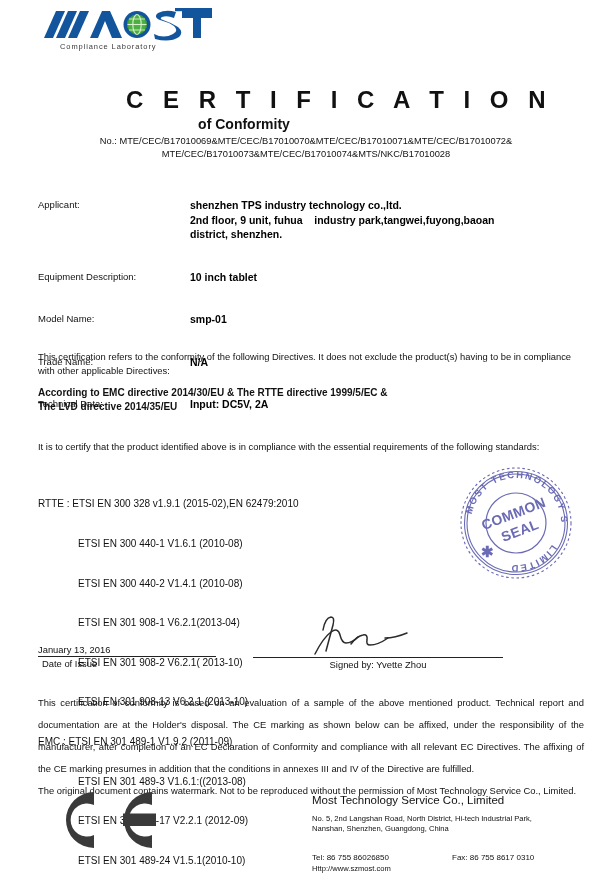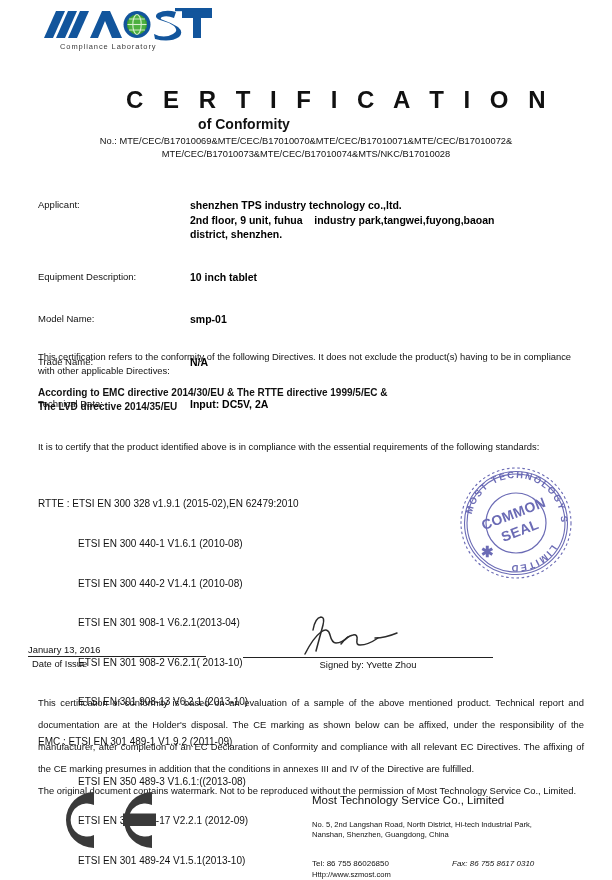--- a/index.html
+++ b/index.html
@@ -139,21 +139,21 @@
     position: absolute;
     left: 455px;
     top: 462px;
     width: 122px;
     height: 122px;
   }
 
   
   .sig-area {
     position: absolute;
-    left: 28px;
+    left: 38px;
     top: 614px;
     width: 545px;
     height: 60px;
   }
   .sig-left {
     position: absolute;
     left: 0;
     top: 30px;
     width: 180px;
   }
@@ -216,37 +216,36 @@
   .footer-company {
     position: absolute;
     left: 312px;
     top: 793px;
     width: 285px;
     color: #111;
   }
   .fc-name {
     font-size: 11.5px;
     line-height: 14px;
-    margin-bottom: 13px;
+    margin-bottom: 7px;
   }
   .fc-addr {
     font-size: 7.6px;
     line-height: 9.6px;
   }
   .fc-contact {
     font-size: 8px;
     line-height: 10.5px;
     margin-top: 20px;
     position: relative;
   }
   .fc-fax {
     position: absolute;
     left: 140px;
     top: 0;
-    font-style: italic;
   }
 </style>
 </head>
 <body>
 
 <div class="page">
 
   <div class="logo-block">
     <svg class="logo-mark" width="170" height="33" viewBox="0 0 170 33">
 
@@ -325,23 +324,23 @@
   <div class="para para-certify">It is to certify that the product identified above is in compliance with the essential requirements of the following standards:</div>
 
   <div class="standards">
     <div class="std-line">RTTE : ETSI EN 300 328 v1.9.1 (2015-02),EN 62479:2010</div>
     <div class="std-line indent">ETSI EN 300 440-1 V1.6.1 (2010-08)</div>
     <div class="std-line indent">ETSI EN 300 440-2 V1.4.1 (2010-08)</div>
     <div class="std-line indent">ETSI EN 301 908-1 V6.2.1(2013-04)</div>
     <div class="std-line indent">ETSI EN 301 908-2 V6.2.1( 2013-10)</div>
     <div class="std-line indent">ETSI EN 301 908-13 V6.2.1 (2013-10)</div>
     <div class="std-line">EMC : ETSI EN 301 489-1 V1.9.2 (2011-09)</div>
-    <div class="std-line indent">ETSI EN 350 489-3 V1.6.1:((2013-08)</div>
+    <div class="std-line indent">ETSI EN 301 489-3 V1.6.1:((2013-08)</div>
     <div class="std-line indent">ETSI EN 301 489-17 V2.2.1 (2012-09)</div>
-    <div class="std-line indent">ETSI EN 301 489-24 V1.5.1(2013-10)</div>
+    <div class="std-line indent">ETSI EN 301 489-24 V1.5.1(2010-10)</div>
     
     
   </div>
 
   <div class="seal">
     <svg width="122" height="122" viewBox="0 0 122 122">
       <defs>
         <path id="sealArcTop" d="M 61 61 m -45 0 a 45 45 0 1 1 90 0" fill="none"></path>
         <path id="sealArcBottom" d="M 61 61 m 42 0 a 42 42 0 1 1 -84 0" fill="none"></path>
       </defs>

